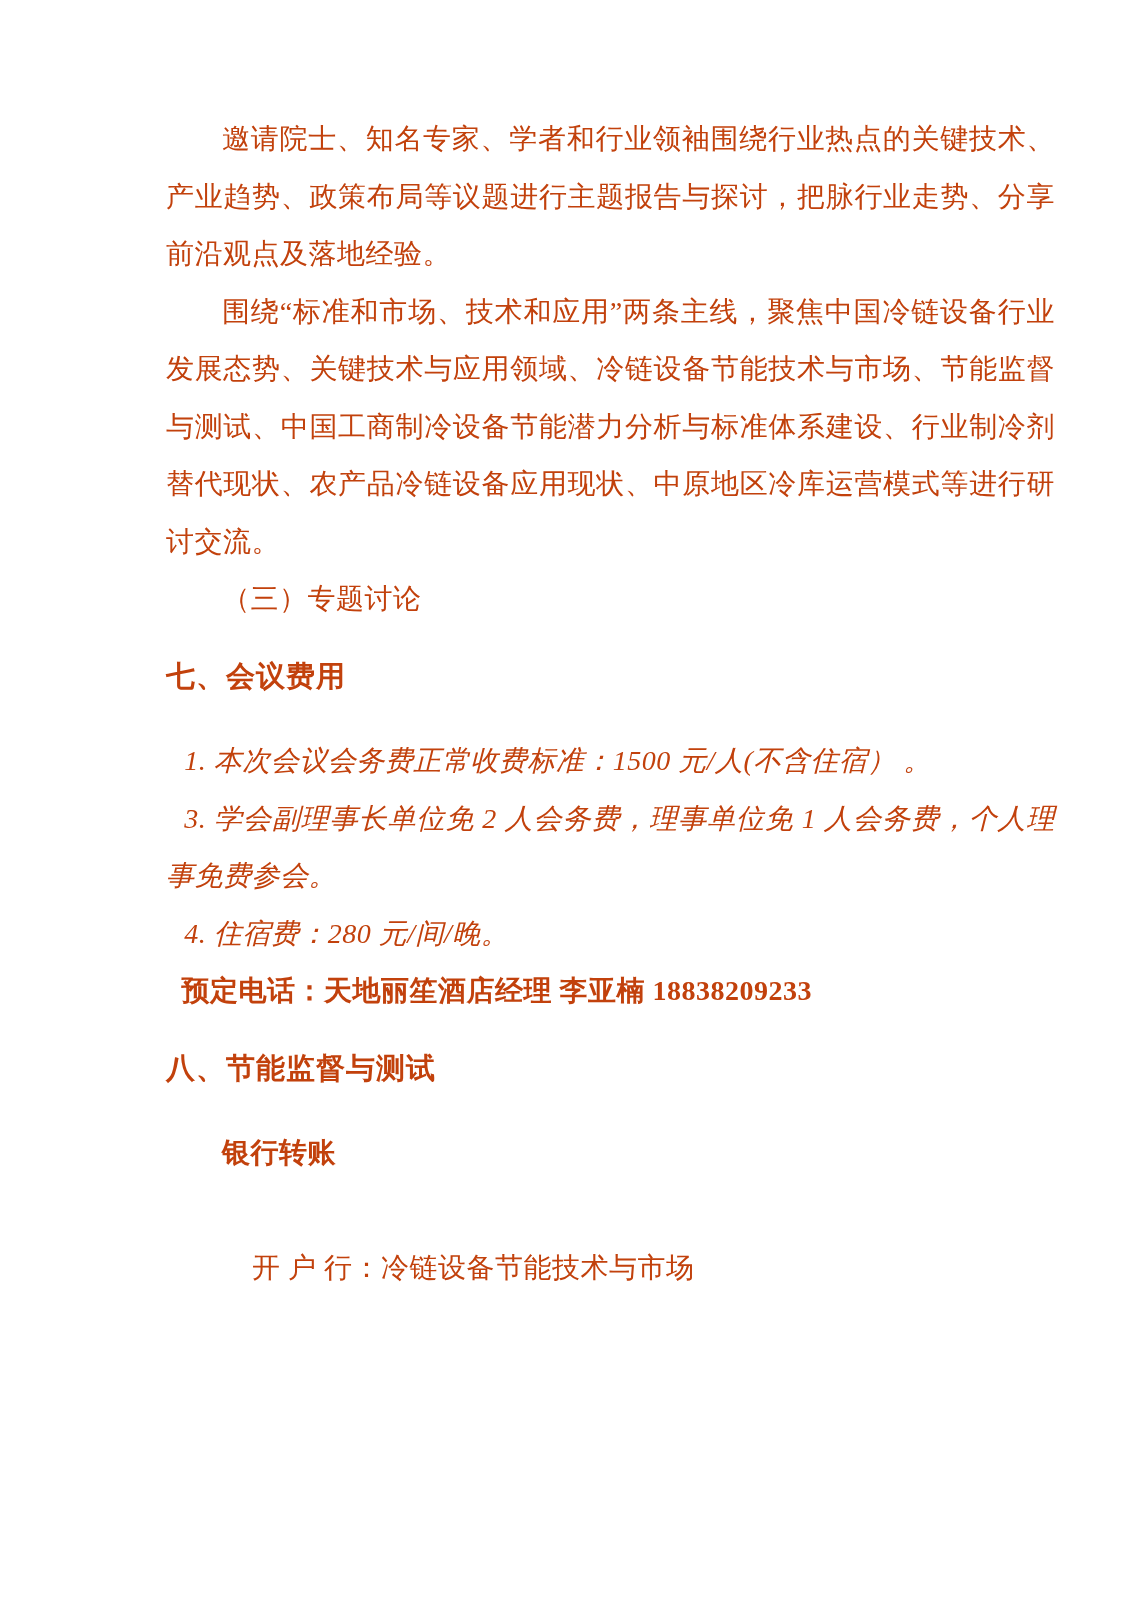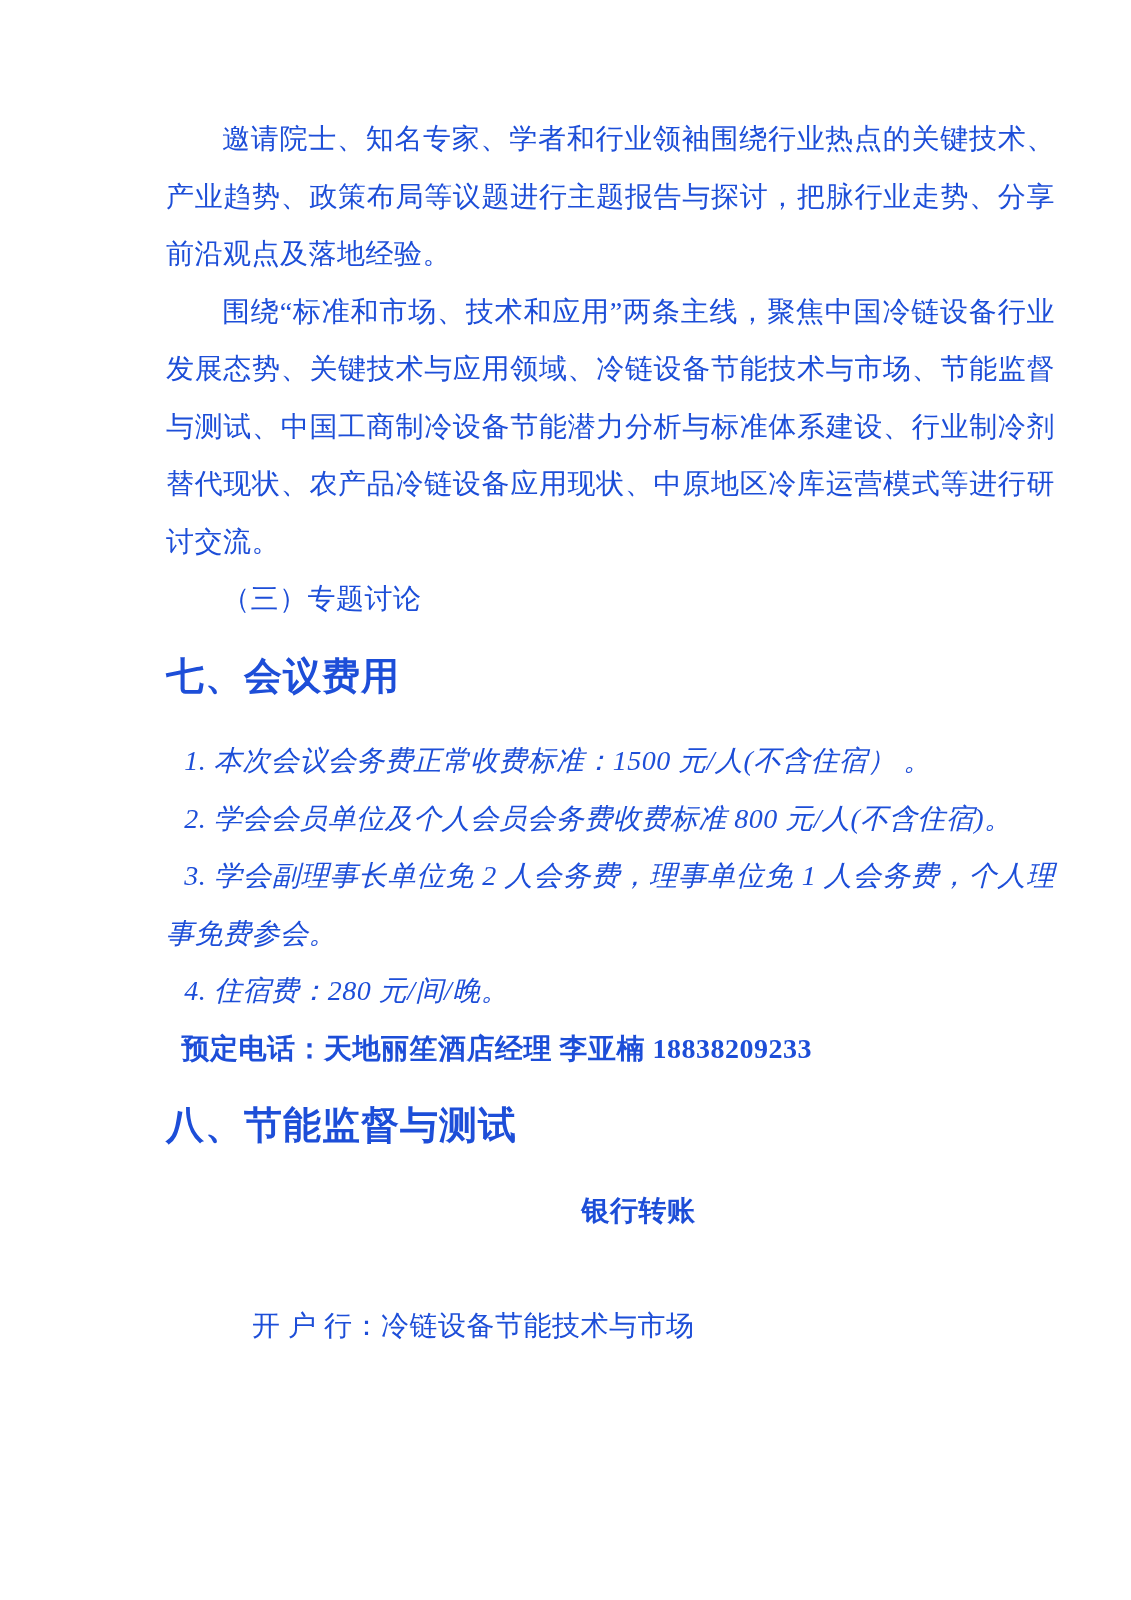--- a/index.html
+++ b/index.html
@@ -6,57 +6,56 @@
     margin: 0;
     padding: 0;
     background: #ffffff;
   }
   .page {
     position: relative;
     width: 1131px;
     height: 1600px;
     box-sizing: border-box;
     background: #ffffff;
-    color: #1d4ed8;
+    color: #c2410c;
     padding: 110px 76px 0 166px;
     font-family: "Liberation Serif", "DejaVu Serif", serif;
     font-size: 28px;
     line-height: 57.5px;
     letter-spacing: 0.5px;
     overflow: hidden;
   }
   p { margin: 0; }
   .para {
     text-indent: 2em;
     text-align: justify;
   }
   .section-heading {
     font-family: "Liberation Sans", "DejaVu Sans", sans-serif;
     font-weight: bold;
-    font-size: 38px;
+    font-size: 29px;
     line-height: 57.5px;
     margin: 20px 0 27px 0;
     letter-spacing: 1px;
   }
   .list-item {
     text-indent: 0.65em;
     text-align: justify;
     font-style: italic;
   }
   .phone-line {
     text-indent: 0.55em;
     font-weight: bold;
   }
   .method-title {
     font-family: Liberation Serif, serif;
     font-weight: bold;
     font-size: 28px;
     padding-left: 2em;
     margin-top: 3px;
-    text-align: center;
   }
   .bank-line {
     padding-left: 2em;
     white-space: pre-wrap;
   }
   .bank-label { }
   .bank-value { }
 </style>
 </head>
 <body>
@@ -66,21 +65,20 @@
   <p class="para">邀请院士、知名专家、学者和行业领袖围绕行业热点的关键技术、产业趋势、政策布局等议题进行主题报告与探讨，把脉行业走势、分享前沿观点及落地经验。</p>
 
   <p class="para">围绕“标准和市场、技术和应用”两条主线，聚焦中国冷链设备行业发展态势、关键技术与应用领域、冷链设备节能技术与市场、节能监督与测试、中国工商制冷设备节能潜力分析与标准体系建设、行业制冷剂替代现状、农产品冷链设备应用现状、中原地区冷库运营模式等进行研讨交流。</p>
 
   <p class="para">（三）专题讨论</p>
 
   <h2 class="section-heading">七、会议费用</h2>
 
   <p class="list-item">1. 本次会议会务费正常收费标准：1500 元/人(不含住宿） 。</p>
 
-  <p class="list-item">2. 学会会员单位及个人会员会务费收费标准 800 元/人(不含住宿)。</p>
 
   <p class="list-item">3. 学会副理事长单位免 2 人会务费，理事单位免 1 人会务费，个人理事免费参会。</p>
 
   <p class="list-item">4. 住宿费：280 元/间/晚。</p>
 
   <p class="phone-line">预定电话：天地丽笙酒店经理  李亚楠  18838209233</p>
 
   <h2 class="section-heading">八、节能监督与测试</h2>
 
   <p class="method-title">银行转账</p>

